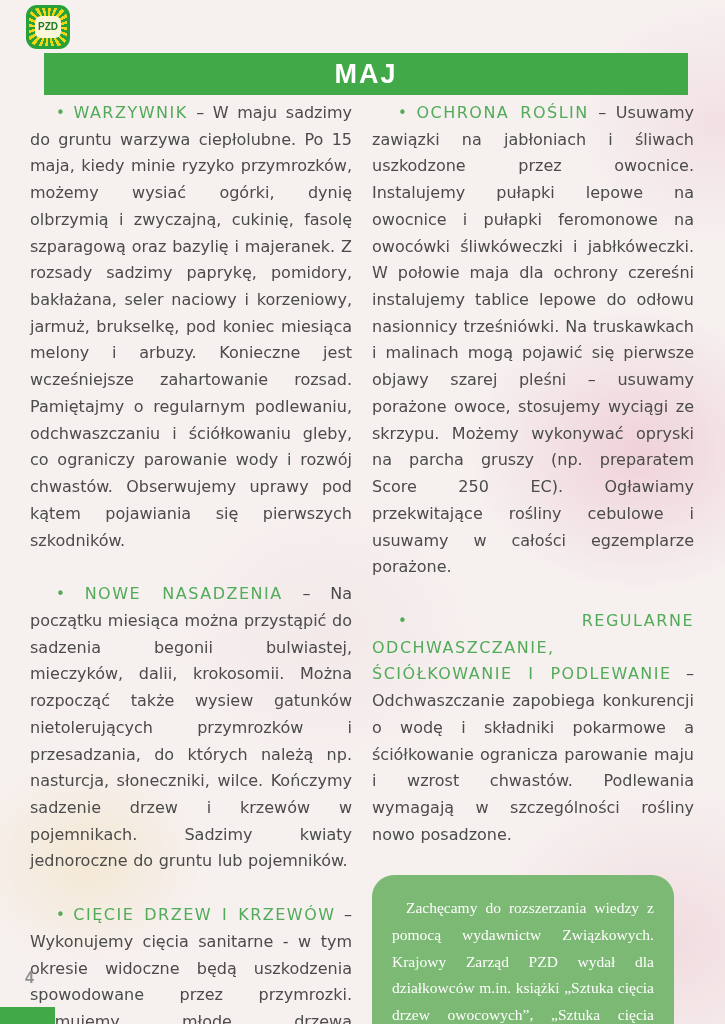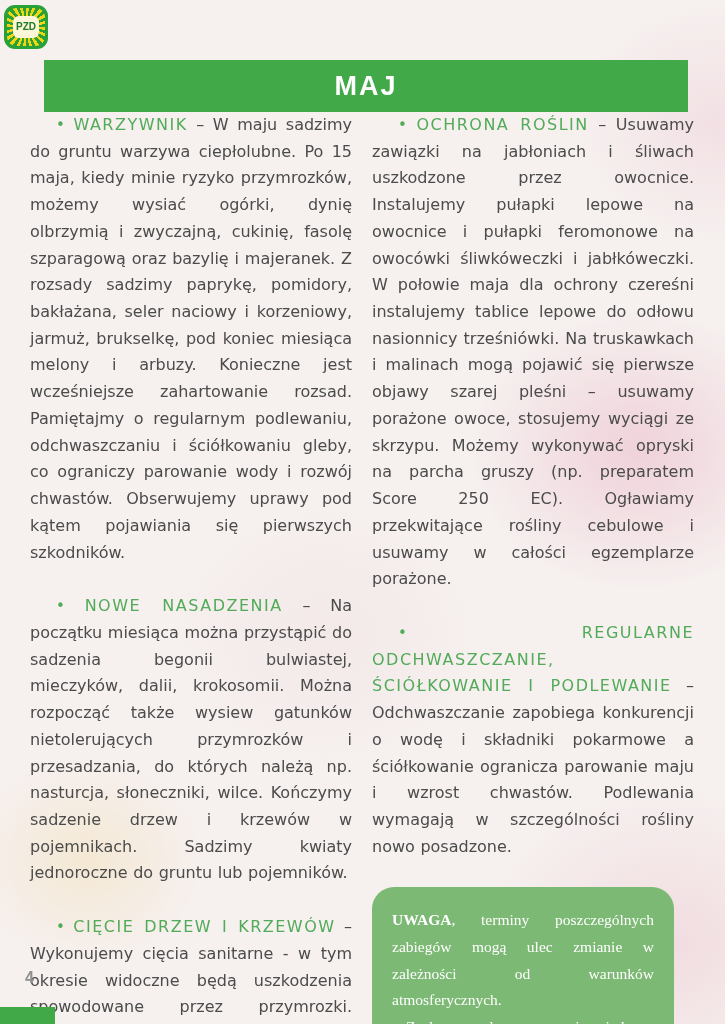--- a/index.html
+++ b/index.html
@@ -13,59 +13,58 @@
       radial-gradient(260px 220px at 92% 92%, rgba(236,196,206,.45), rgba(236,196,206,0) 70%),
       radial-gradient(170px 150px at 12% 84%, rgba(243,226,189,.55), rgba(243,226,189,0) 70%),
       radial-gradient(220px 190px at 45% 62%, rgba(242,231,231,.8), rgba(242,231,231,0) 70%),
       #f6f0ef;
     overflow:hidden;
     color:#4b4b4b;
   }
 
   
   .logo {
-    position:absolute; left:4px; top:5px; width:44px; height:44px;
+    position:absolute; left:26px; top:5px; width:44px; height:44px;
     background:#27a138; border-radius:11px;
     display:flex; align-items:center; justify-content:center;
   }
   .logo .rays {
     position:absolute; inset:3px; border-radius:9px;
     background:repeating-conic-gradient(#f2d511 0deg 9deg, #27a138 9deg 18deg);
   }
   .logo .core {
     position:relative; width:26px; height:22px; border-radius:6px;
     background:#fdf6d8; display:flex; align-items:center; justify-content:center;
   }
   .logo .core span {
     font-size:10px; font-weight:bold; color:#1d7c2c; letter-spacing:0; line-height:1;
     font-family:"Liberation Sans",sans-serif;
   }
 
   
   .banner {
-    position:absolute; left:44px; top:60px; width:644px; height:52px;
+    position:absolute; left:44px; top:53px; width:644px; height:42px;
     background:#42a948; display:flex; align-items:center; justify-content:center;
   }
   .banner span {
     color:#ffffff; font-weight:bold; font-size:27px; letter-spacing:2px;
     font-family:"Liberation Sans",sans-serif;
   }
 
   
   .content {
     position:absolute; left:30px; top:100px; width:665px;
     display:flex; gap:20px;
   }
   .col { width:322px; }
   .col p.section {
     text-align:justify; text-indent:26px;
     font-size:16px; line-height:1.67; color:#4b4b4b;
     margin-bottom:27px;
     word-spacing:.5px;
-    margin-top:12px;
   }
   .bullet { color:#51ab58; font-size:15px; }
   .sec-head { color:#51ab58; letter-spacing:1.5px; }
 
   
   .notice {
     margin-top:0px;
     width:302px;
     background:#7cb974;
     border-radius:22px;
@@ -114,21 +113,20 @@
 
   </div>
 
   <div class="col">
 
     <p class="section"><span class="bullet">•</span>&nbsp;<span class="sec-head">OCHRONA ROŚLIN</span>&nbsp;<span>– Usuwamy zawiązki na jabłoniach i śliwach uszkodzone przez owocnice. Instalujemy pułapki lepowe na owocnice i pułapki feromonowe na owocówki śliwkóweczki i jabłkóweczki. W połowie maja dla ochrony czereśni instalujemy tablice lepowe do odłowu nasionnicy trześniówki. Na truskawkach i malinach mogą pojawić się pierwsze objawy szarej pleśni – usuwamy porażone owoce, stosujemy wyciągi ze skrzypu. Możemy wykonywać opryski na parcha gruszy (np. preparatem Score 250 EC). Ogławiamy przekwitające rośliny cebulowe i usuwamy w całości egzemplarze porażone.</span></p>
 
     <p class="section"><span class="bullet">•</span>&nbsp;<span class="sec-head">REGULARNE ODCHWASZCZANIE, ŚCIÓŁKOWANIE I PODLEWANIE</span>&nbsp;<span>– Odchwaszczanie zapobiega konkurencji o wodę i składniki pokarmowe a ściółkowanie ogranicza parowanie maju i wzrost chwastów. Podlewania wymagają w szczególności rośliny nowo posadzone.</span></p>
 
     <div class="notice">
-      <p class="p1"><span class="b">UWAGA</span><span>, terminy poszczególnych zabiegów mogą ulec zmianie w zależności od warunków atmosferycznych.</span></p>
       <p class="p2">Zachęcamy do rozszerzania wiedzy z pomocą wydawnictw Związkowych. Krajowy Zarząd PZD wydał dla działkowców m.in. książki „Sztuka cięcia drzew owocowych”, „Sztuka cięcia krzewów i pnączy owocowych”, „Cięcie drzew i krzewów ozdobnych” oraz broszury „Nowalijki”, „Zalecenia z ochrony roślin”, „Rozmnażamy ozdobne” oraz szereg propozycji dotyczących uprawy warzyw np. „Warzywnik dla początkujących”, „Warzywnik nie tylko tradycyjnie”.</p>
 
     </div>
 
   </div>
 </div>
 
 <div class="page-num">4</div>
 <div class="corner-bar"></div>
 

